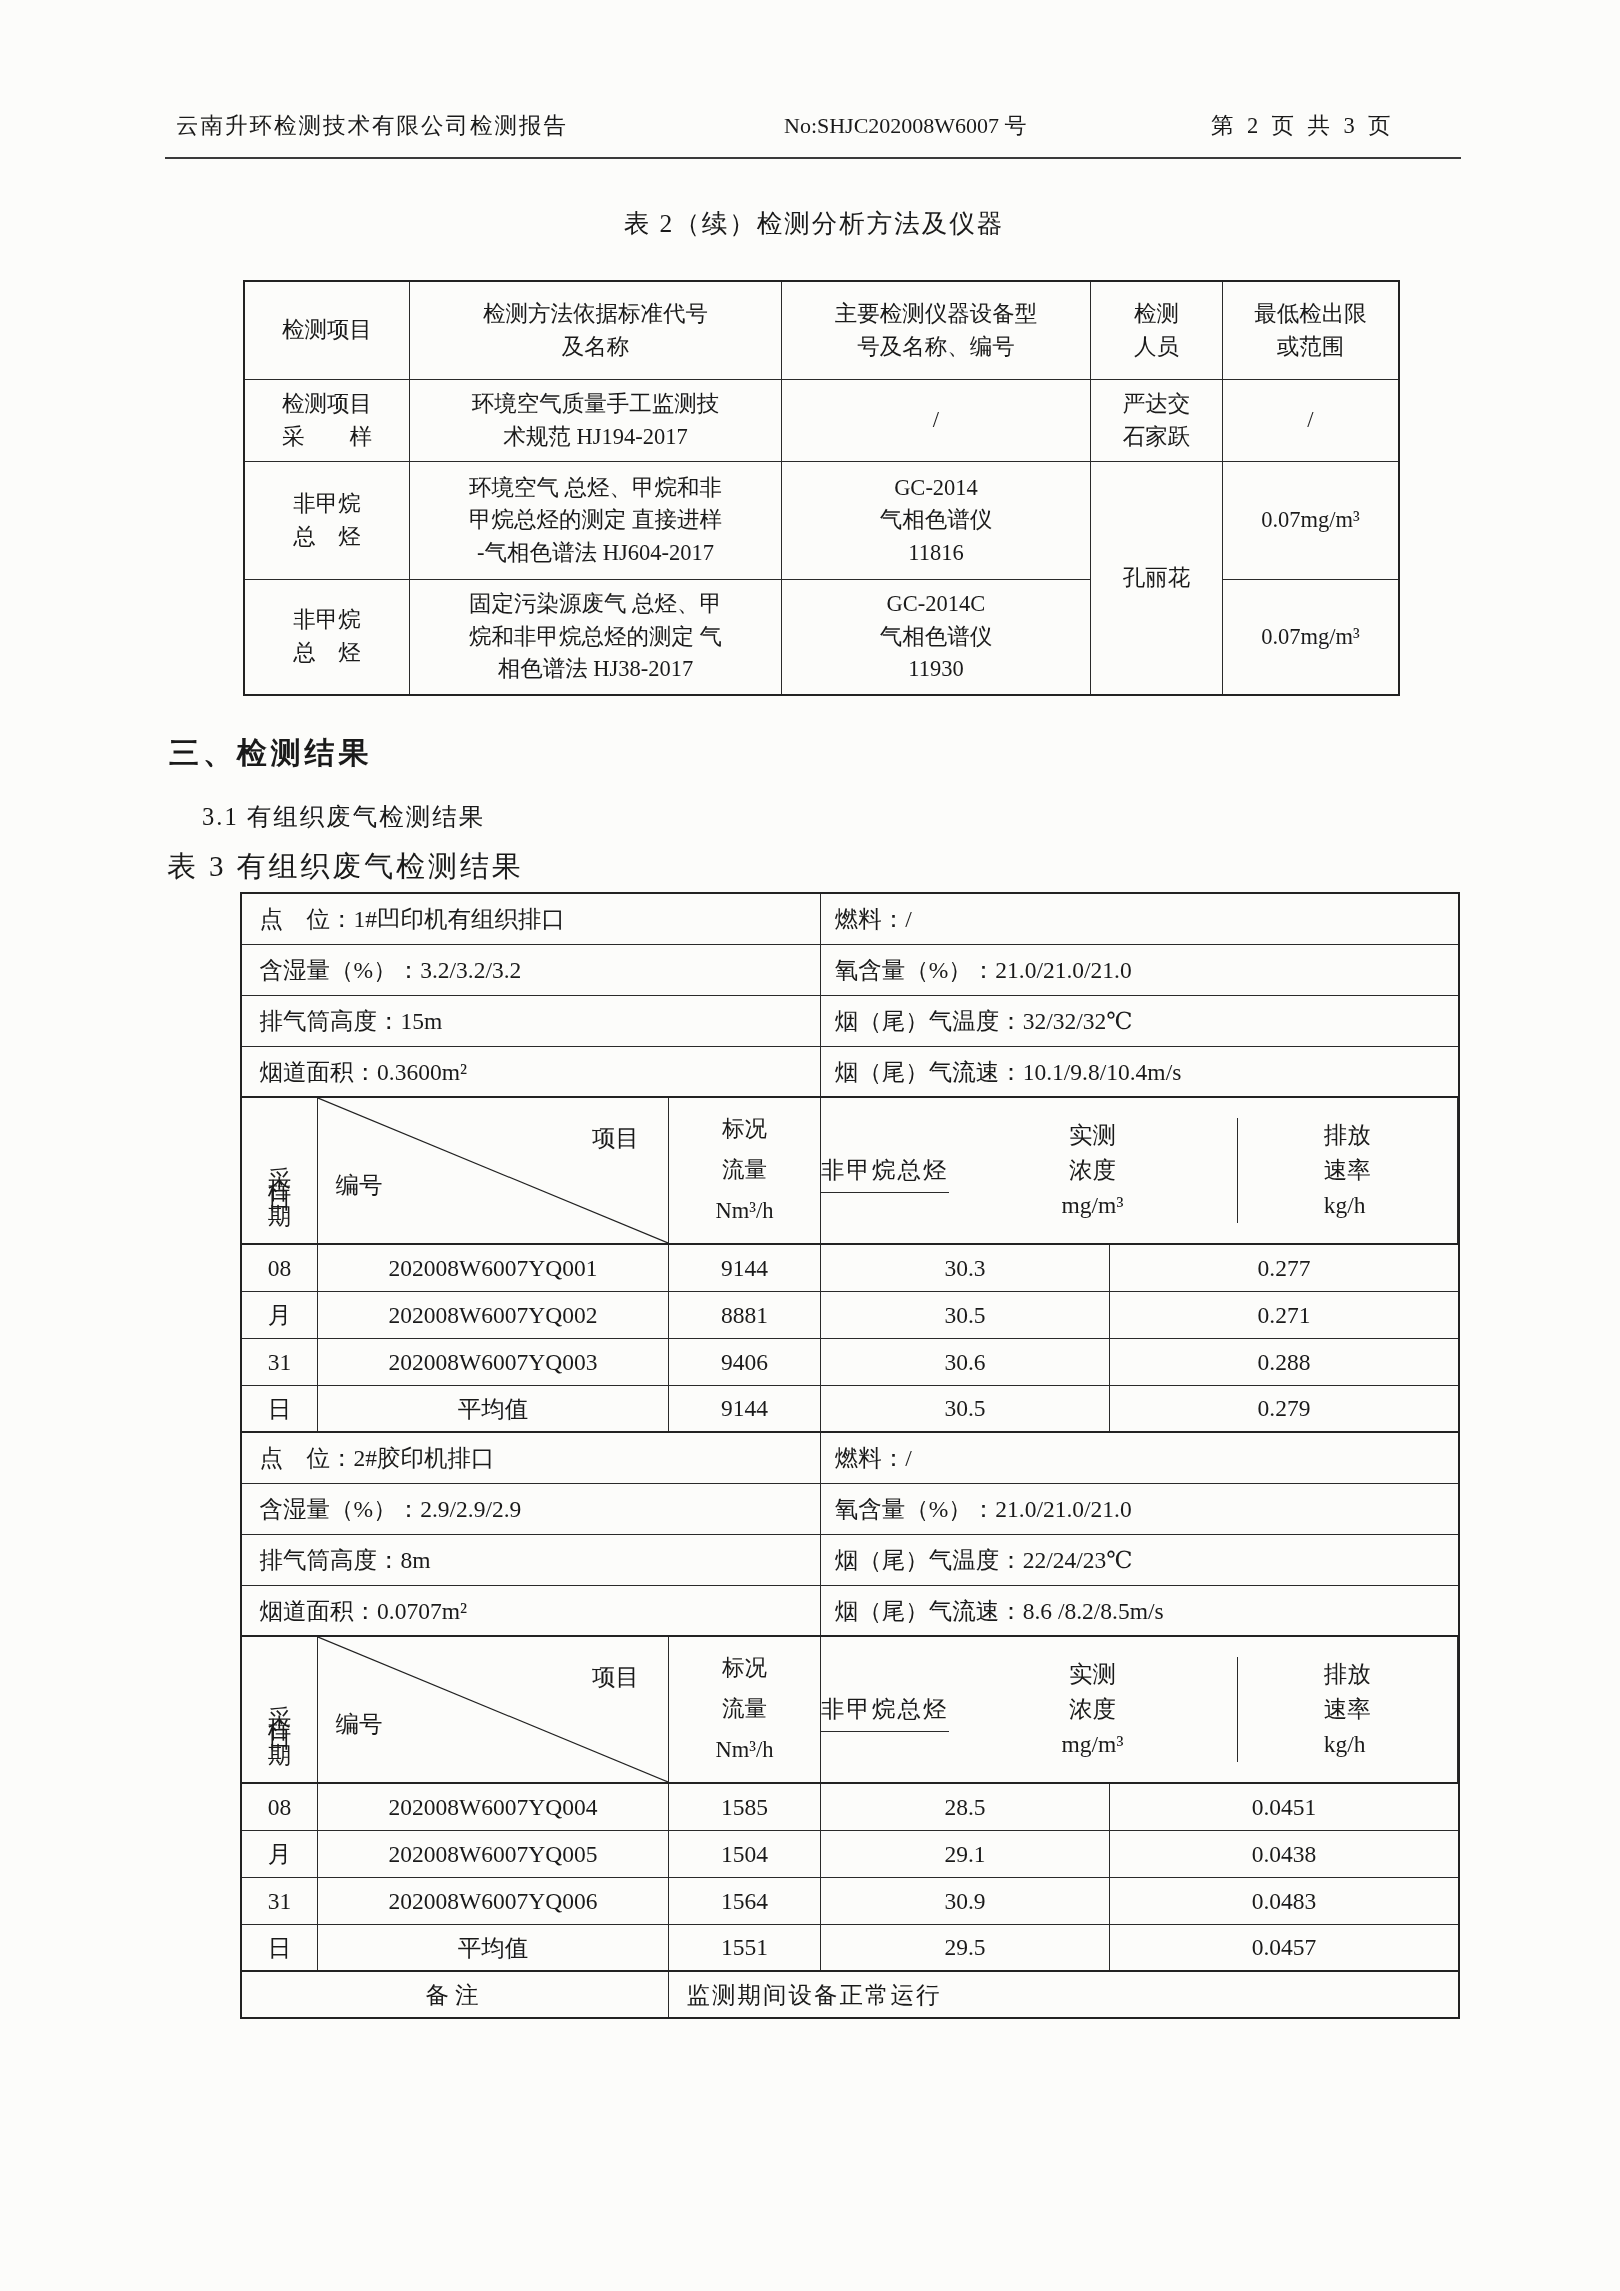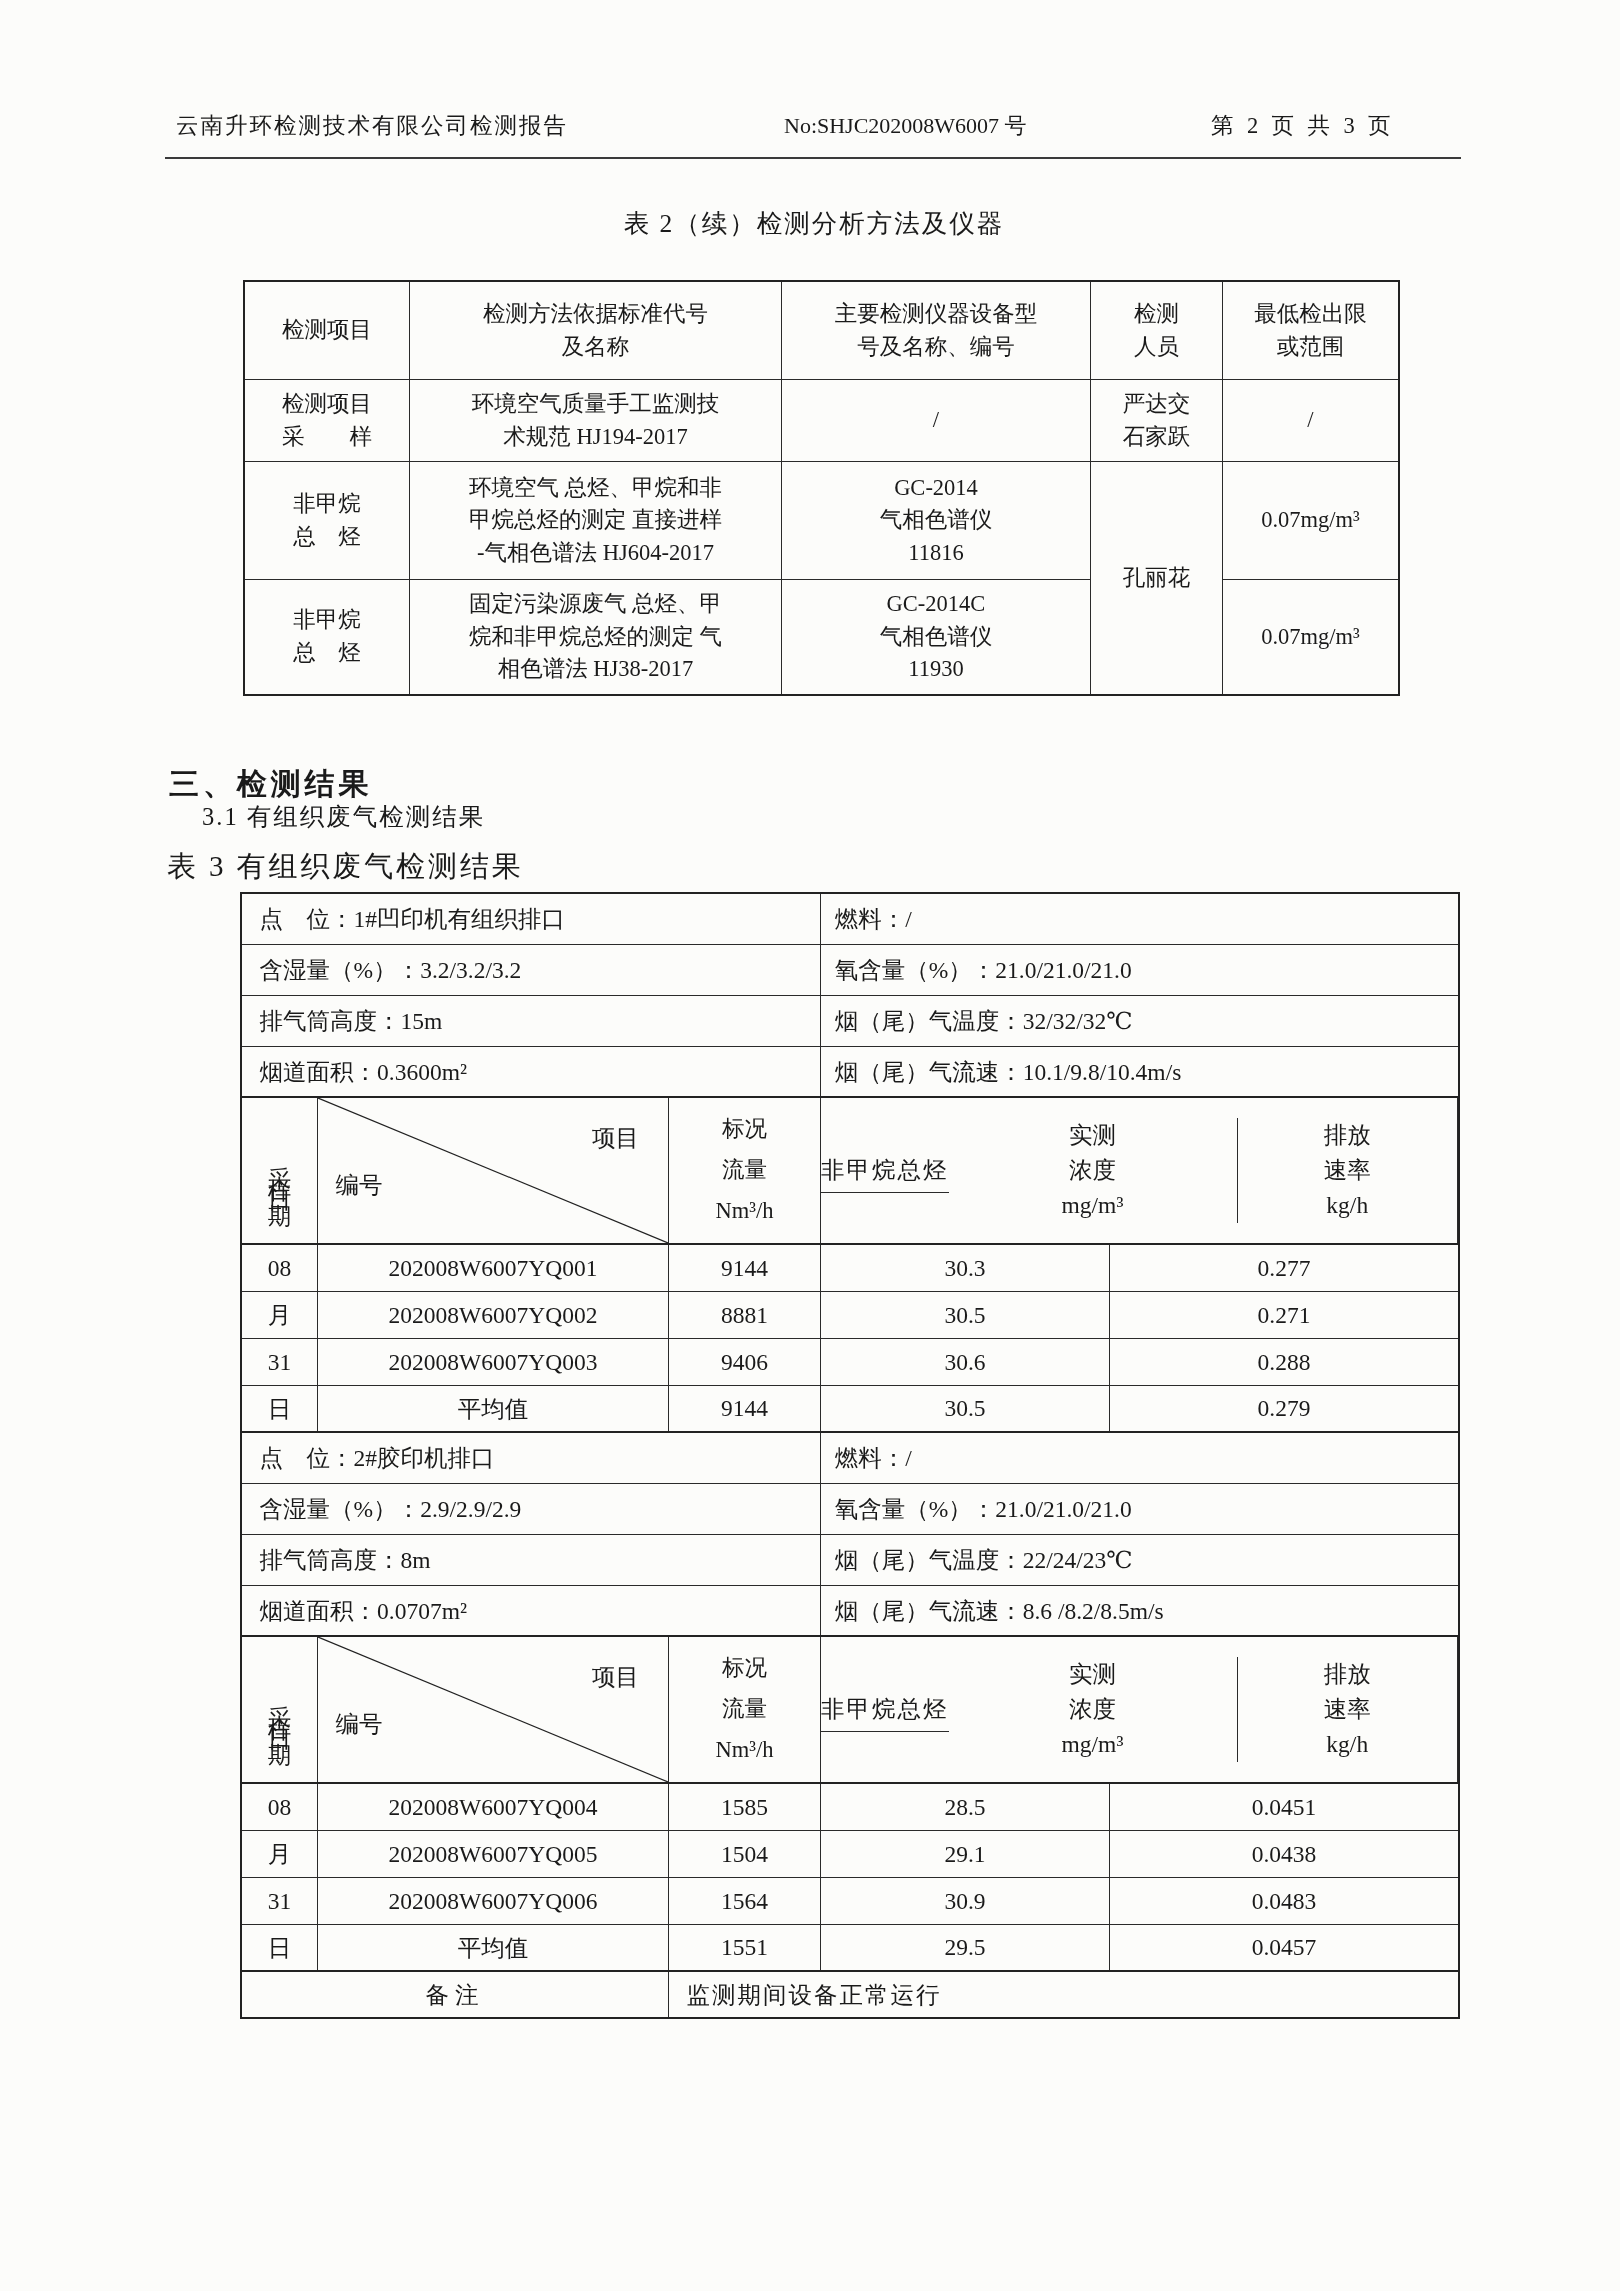--- a/index.html
+++ b/index.html
@@ -31,21 +31,21 @@
         font-size: 22.5px; text-align: center; }
   .t2 .c { border-right: 1.5px solid #2a2a2a; border-bottom: 1.5px solid #2a2a2a;
            display: flex; align-items: center; justify-content: center;
            white-space: pre-line; line-height: 1.45; padding: 3.9px 7.8px; }
   .t2 .lastcol { border-right: none; }
   .t2 .lastrow { border-bottom: none; }
   .t2 .merge { grid-column: 4; grid-row: 3 / 5; border-bottom: none; }
 
   
   .sech { position: absolute; top: 733px; left: 169px; font-size: 30px;
-          font-weight: bold; letter-spacing: 3.9px; margin-top: 31px; }
+          font-weight: bold; letter-spacing: 3.9px; }
   .secsub { position: absolute; top: 800px; left: 202px; font-size: 24.5px;
             letter-spacing: 2px; }
   .t3title { position: absolute; top: 847px; left: 167px; width: 1294px;
              text-align: left; font-size: 29px; letter-spacing: 2.9px; }
 
   
   .t3 { position: absolute; top: 892px; left: 240px; width: 1220px;
         border: 2.5px solid #222; font-size: 23.5px; background: transparent; }
   .t3row { display: grid; grid-template-columns: 76px 351px 152px 289px 1fr;
            border-bottom: 1.5px solid #2a2a2a; }
@@ -72,21 +72,21 @@
   .grp { grid-column: 4 / 6; border-right: none; display: flex;
          flex-direction: row; padding: 0; }
   .grp .gt { height: 44px; border-bottom: 1.5px solid #2a2a2a;
              display: flex; align-items: center; justify-content: center;
              letter-spacing: 2px; }
   .grp .gb { flex: 1; display: grid; grid-template-columns: 289px 1fr; }
   .grp .gb .gc { border-right: 1.5px solid #2a2a2a; display: flex;
                  align-items: center; justify-content: center;
                  white-space: pre-line; text-align: center; line-height: 1.5; }
   .grp .gb .gr { display: flex; align-items: center; justify-content: center;
-                 white-space: pre-line; text-align: center; line-height: 1.5; }
+                 white-space: pre-line; line-height: 1.5; }
 
   .drow { height: 47px; }
   .note { height: 45px; }
   .note .nl { grid-column: 1 / 3; letter-spacing: 5.9px; }
   .note .nr { grid-column: 3 / 6; border-right: none;
               justify-content: flex-start; padding-left: 17.6px; letter-spacing: 2px; }
 </style>
 </head>
 <body>
 

